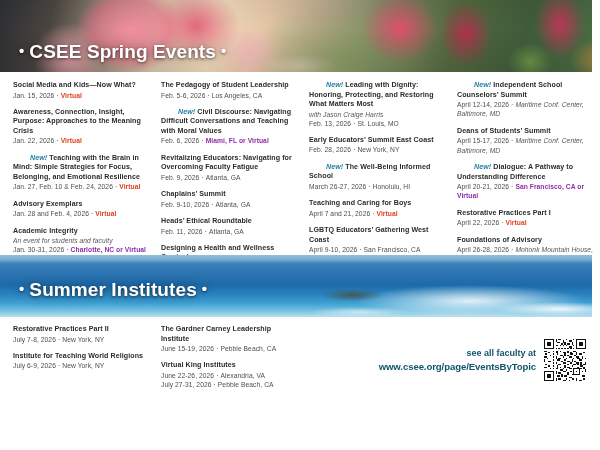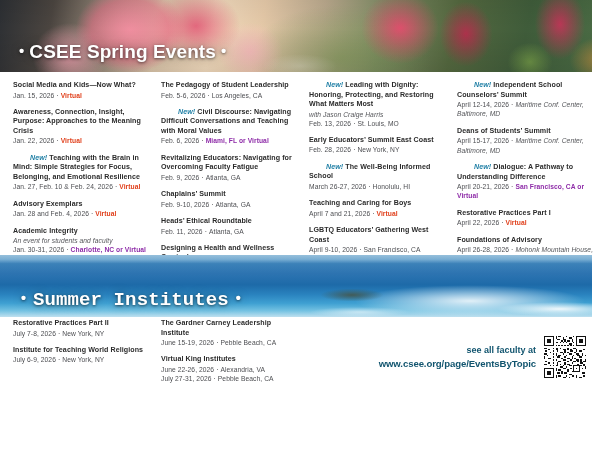--- a/index.html
+++ b/index.html
@@ -75,21 +75,21 @@
     position: absolute;
     left: 14px;
     bottom: 9px;
     color: #ffffff;
     font-size: 19px;
     font-weight: bold;
     letter-spacing: .1px;
     text-shadow: 0 1px 3px rgba(0,0,0,.55), 0 0 10px rgba(0,0,0,.35);
     white-space: nowrap;
   }
-  .banner-summer .banner-title { bottom: 6px; font-size: 19px; font-family: Liberation Mono, monospace; }
+  .banner-summer .banner-title { bottom: 16px; font-size: 19px; }
   .banner-title .dot {
     font-size: 15px;
     vertical-align: 2px;
     padding: 0 5px;
   }
 
   
   .spring-body {
     display: flex;
     padding: 9px 10px 0 13px;
@@ -131,21 +131,21 @@
     line-height: 1.4;
     letter-spacing: .01em;
   }
   .sep { padding: 0 2px; }
   .tag-virtual { color: #e0401c; font-weight: bold; }
   .tag-hybrid  { color: #8e2ca8; font-weight: bold; }
 
   
   .summer-body {
     display: flex;
-    padding: 2px 10px 0 13px;
+    padding: 8px 10px 0 13px;
     height: 70px;
     box-sizing: border-box;
     justify-content: space-between;
   }
   .summer-col { width: 139px; flex: 0 0 auto; margin-right: 9px; }
   .summer-right {
     flex: 1;
     display: flex;
     align-items: center;
     justify-content: flex-end;

